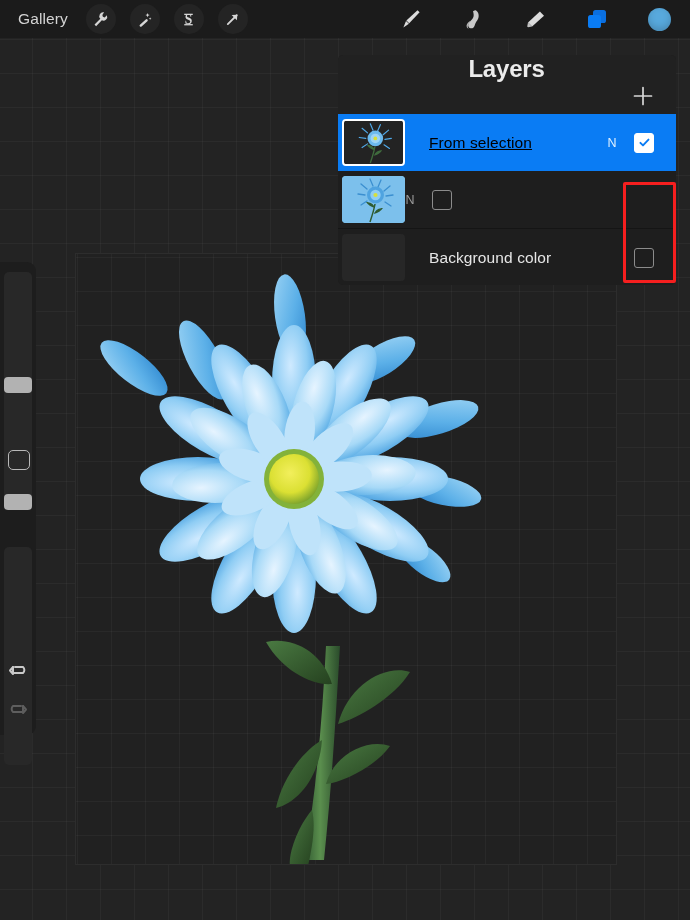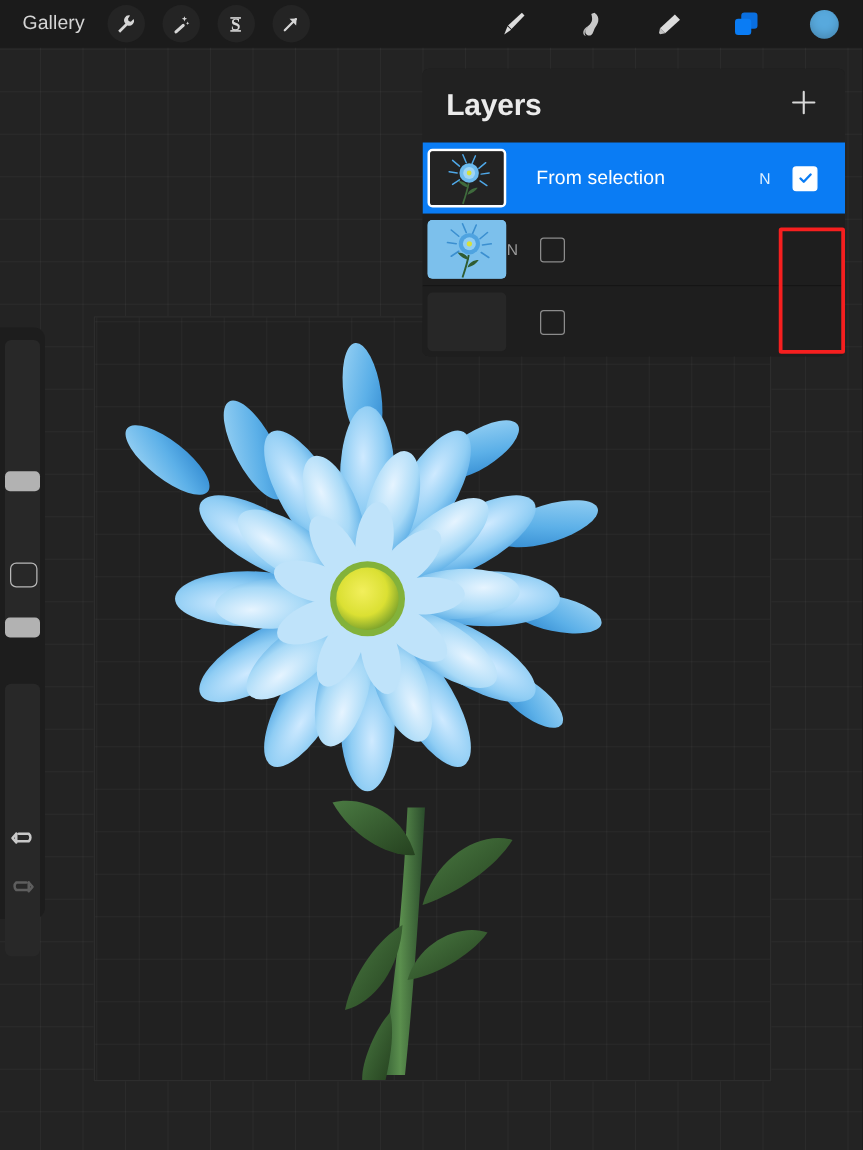--- a/index.html
+++ b/index.html
@@ -91,20 +91,21 @@
     position:absolute;left:338px;top:55px;width:338px;height:230px;
     background:#1e1e1e;
     border-radius:5px;
     overflow:hidden;
     z-index:35;
   }
   .layers-header{
     height:59px;display:flex;align-items:center;
     padding:0 20px 0 19px;
     background:#212121;
+    flex-direction:column;
   }
   .layers-title{color:#ebebeb;font-size:24px;font-weight:bold;letter-spacing:-.2px;}
   .add-layer{margin-left:auto;}
   .layer-row{
     height:57px;display:flex;align-items:center;
     background:#1e1e1e;
     border-bottom:1px solid #151515;
     position:relative;
   }
   .layer-row.selected{background:#0a7cf4;border-bottom:none;}
@@ -113,21 +114,21 @@
     border-radius:4px;
     background:#232323;
     overflow:hidden;position:relative;flex:none;
   }
   .layer-row.selected .layer-thumb{border:2px solid #ffffff;box-sizing:border-box;}
   .thumb-light{background:#7cc0ec;}
   .thumb-empty{background:#272727;}
   .layer-name{
     margin-left:24px;color:#e6e6e6;font-size:15.5px;flex:1;letter-spacing:.1px;
   }
-  .layer-row.selected .layer-name{color:#ffffff;}
+  .layer-row.selected .layer-name{color:#000000;text-decoration:underline;}
   .blend-mode{
     color:#9a9a9a;font-size:12.5px;margin-right:17px;width:10px;text-align:center;
   }
   .layer-row.selected .blend-mode{color:#dff0ff;}
   .vis-check{
     width:20px;height:20px;border-radius:3px;margin-right:22px;
     border:1.4px solid #8c8c8c;box-sizing:border-box;
     display:flex;align-items:center;justify-content:center;flex:none;
   }
   .vis-check.on{background:#ffffff;border-color:#ffffff;}
@@ -394,20 +395,21 @@
           <path d="M33 32 C29 31 26 29 24 26 C28 26 32 28 33 32Z" fill="#2f5c32"></path>
           <path d="M32 38 C36 37 39 35 41 32 C37 32 33 34 32 38Z" fill="#2f5c32"></path>
         </svg>
       </div>
       <div class="blend-mode">N</div>
       <div class="vis-check"></div>
     </div>
 
     <div class="layer-row">
       <div class="layer-thumb thumb-empty"></div>
+      <div class="layer-name">Background color</div>
       <div class="blend-mode"></div>
       <div class="vis-check"></div>
     </div>
   </div>
 
   <div class="annot-box"></div>
 
 </div>
 
 </body></html>

